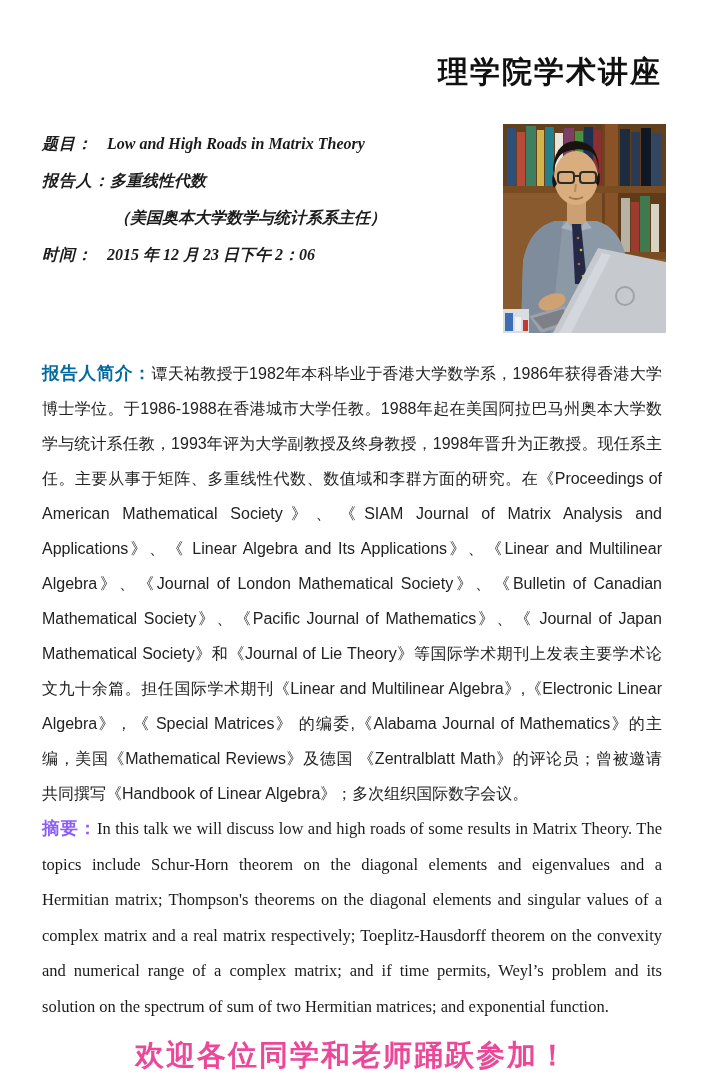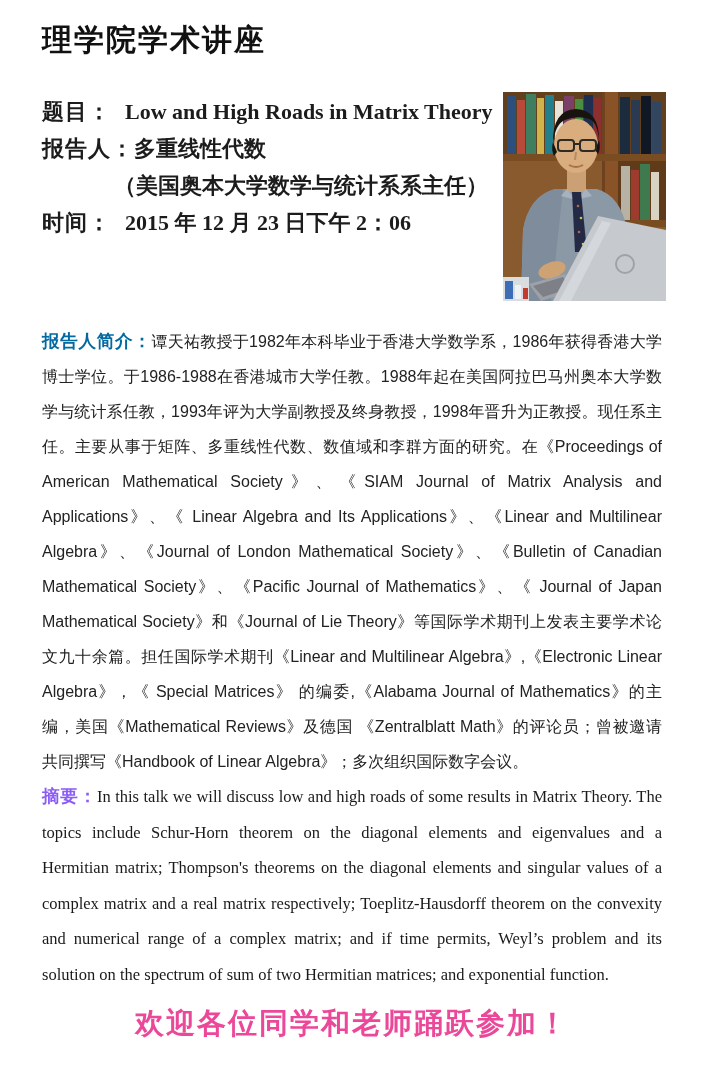--- a/index.html
+++ b/index.html
@@ -12,40 +12,42 @@
     color: #1c1c1c;
   }
   .page {
     width: 704px;
     height: 1074px;
     padding: 0 42px;
     position: relative;
   }
   .doc-title {
     padding-top: 22px;
-    text-align: left;
+    text-align: right;
     font-family: "Liberation Sans", sans-serif;
     font-size: 30px;
     font-weight: 700;
     letter-spacing: 2px;
     line-height: 36px;
     color: #111;
+    margin-top: 32px;
   }
   .info-section {
     position: relative;
     margin-top: 34px;
     height: 218px;
   }
   .info-lines { width: 440px; padding-top: 8px; }
   .info-line {
-    font-size: 22px;
+    font-size: 16px;
     font-weight: 700;
     line-height: 23px;
     margin-bottom: 14px;
     white-space: nowrap;
+    font-style: italic;
   }
   .info-line .lbl { letter-spacing: 1px; }
   .gap-md { display: inline-block; width: 14px; }
   .en-bold { font-family: "Liberation Serif", serif; font-weight: 700; }
   .affiliation-line { padding-left: 72px; }
   .speaker-photo {
     position: absolute;
     top: 0;
     right: -4px;
     width: 163px;

